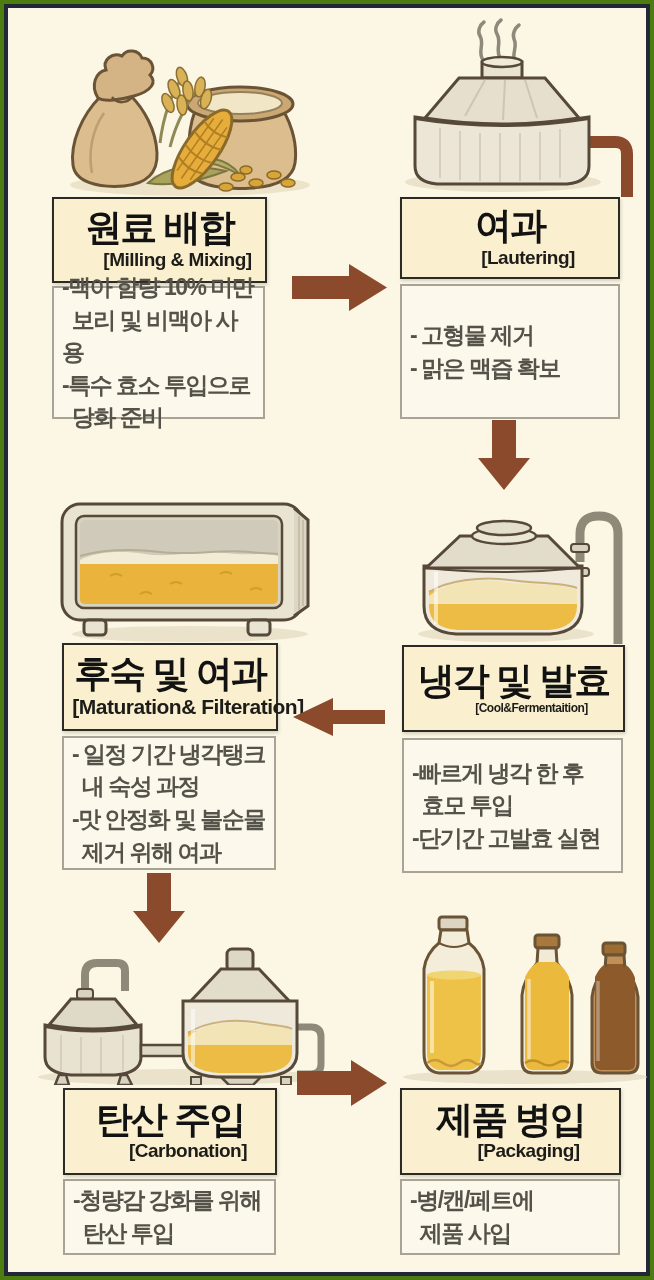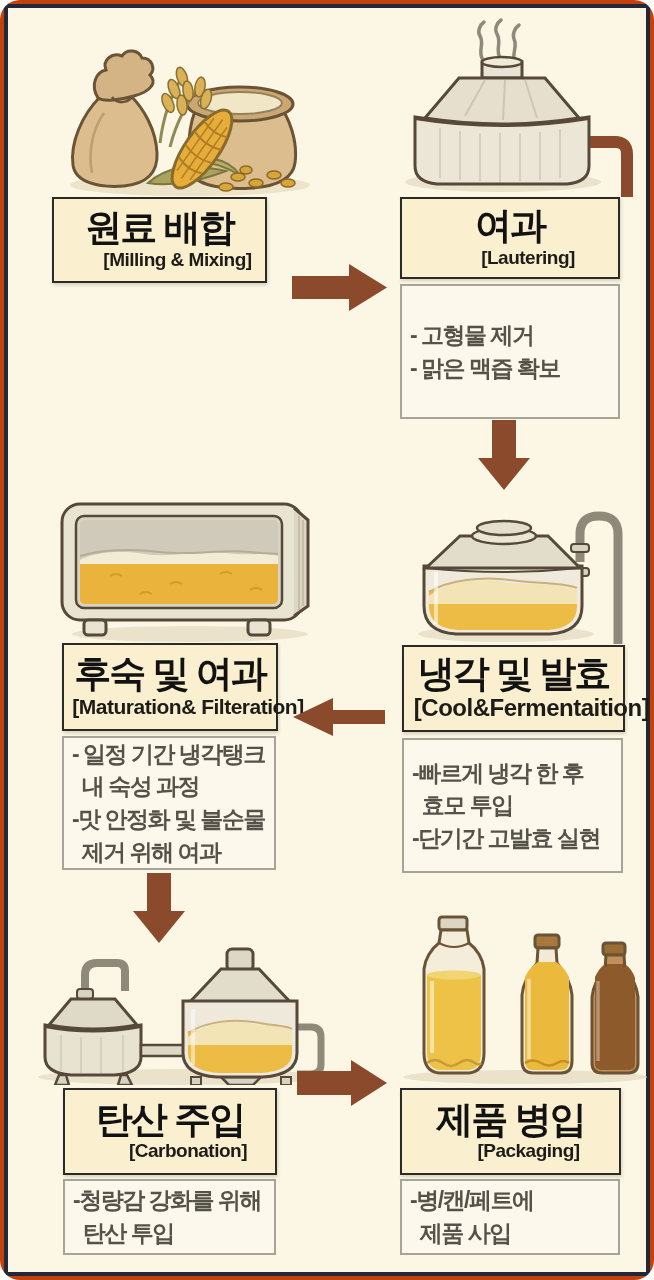--- a/index.html
+++ b/index.html
@@ -1,18 +1,18 @@
 <!DOCTYPE html>
 <html><head>
 <meta charset="utf-8">
 <style>
   * { margin:0; padding:0; box-sizing:border-box; }
   html,body { width:654px; height:1280px; }
   body { font-family:"Liberation Sans","DejaVu Sans",sans-serif; }
-  .outer { position:relative; width:654px; height:1280px; background:#c2410c; overflow:hidden;border-radius:20px; }
+  .outer { position:relative; width:654px; height:1280px; background:#4d7c0f; overflow:hidden; }
   .frame { position:absolute; inset:4px; background:#fbf7e4; border:4px solid #232838; }
   .abs { position:absolute; }
   .title-box {
     background:#faf0cf; border:2px solid #2b2a26;
     display:flex; flex-direction:column; align-items:center; justify-content:center;
     box-shadow:1px 2px 3px rgba(110,100,70,.25);
   }
   .title-ko { font-size:37px; font-weight:800; color:#121212; letter-spacing:-2px; line-height:1.02; white-space:nowrap; }
   .title-en { font-size:19px; font-weight:700; color:#1d1c18; letter-spacing:-0.5px; margin-top:2px; white-space:nowrap;margin-left:36px; }
   .desc-box {
@@ -64,20 +64,26 @@
       <ellipse cx="196" cy="162" rx="7" ry="4"></ellipse>
       <ellipse cx="258" cy="158" rx="7" ry="4"></ellipse>
       <ellipse cx="216" cy="145" rx="6" ry="4"></ellipse>
     </g>
   </svg>
 
   <div class="abs title-box" style="left:52px; top:197px; width:215px; height:86px;">
     <div class="title-ko">원료 배합</div>
     <div class="title-en">[Milling &amp; Mixing]</div>
   </div>
+  <div class="abs desc-box" style="left:52px; top:286px; width:213px; height:133px;">
+    <span>-맥아 함량 10% 미만
+  보리 및 비맥아 사용
+-특수 효소 투입으로
+  당화 준비</span>
+  </div>
 
   <svg class="abs" style="left:385px; top:18px;" width="262" height="179" viewBox="0 0 262 179">
     <ellipse cx="118" cy="164" rx="98" ry="10" fill="#eae2ca"></ellipse>
     <g stroke="#8d897b" stroke-width="3.5" fill="none" stroke-linecap="round">
       <path d="M98 42 C92 34 100 26 95 18 C92 13 95 7 99 4"></path>
       <path d="M115 40 C110 32 117 24 112 16 C109 11 112 5 116 2"></path>
       <path d="M130 44 C126 36 133 29 129 21 C127 16 130 10 134 7"></path>
     </g>
     <path d="M195 124 L230 124 Q242 124 242 136 L242 179" stroke="#8b4a2b" stroke-width="12" fill="none"></path>
     <rect x="97" y="44" width="40" height="16" fill="#e9e3d3" stroke="#564939" stroke-width="3"></rect>
@@ -151,21 +157,21 @@
     <path d="M31 100 C50 88 85 84 112 88 C140 92 162 90 179 96" stroke="#cbb079" stroke-width="2" fill="none"></path>
     <path d="M38 80 L38 132" stroke="#ffffff" stroke-opacity="0.55" stroke-width="4"></path>
     <path d="M28 76 L62 44 L150 44 L182 76 Z" fill="#e2dcca" stroke="#564939" stroke-width="3"></path>
     <path d="M28 76 Q105 84 182 76" fill="none" stroke="#564939" stroke-width="2"></path>
     <ellipse cx="106" cy="44" rx="32" ry="8" fill="#ece6d6" stroke="#564939" stroke-width="2.5"></ellipse>
     <ellipse cx="106" cy="36" rx="27" ry="7" fill="#e4decd" stroke="#564939" stroke-width="2.5"></ellipse>
   </svg>
 
   <div class="abs title-box" style="left:402px; top:645px; width:223px; height:87px;">
     <div class="title-ko">냉각 및 발효</div>
-    <div class="title-en" style="font-size:24px;">[Cool&amp;Fermentaition]</div>
+    <div class="title-en" style="font-size:12px;">[Cool&amp;Fermentaition]</div>
   </div>
   <div class="abs desc-box" style="left:402px; top:738px; width:221px; height:135px;">
     <span>-빠르게 냉각 한 후
   효모 투입
 -단기간 고발효 실현</span>
   </div>
 
   <svg class="abs arrow-svg" style="left:293px; top:698px;" width="92" height="38" viewBox="0 0 92 38">
     <polygon points="92,12 40,12 40,0 0,19 40,38 40,26 92,26" fill="#8a4a2b"></polygon>
   </svg>

